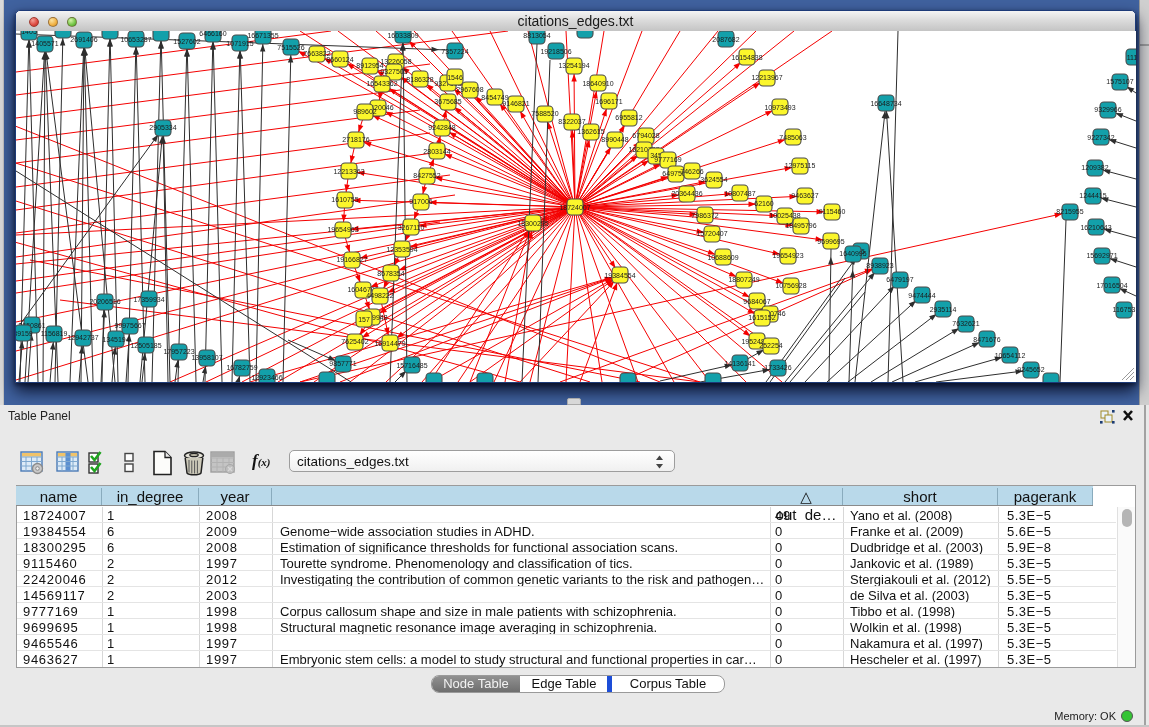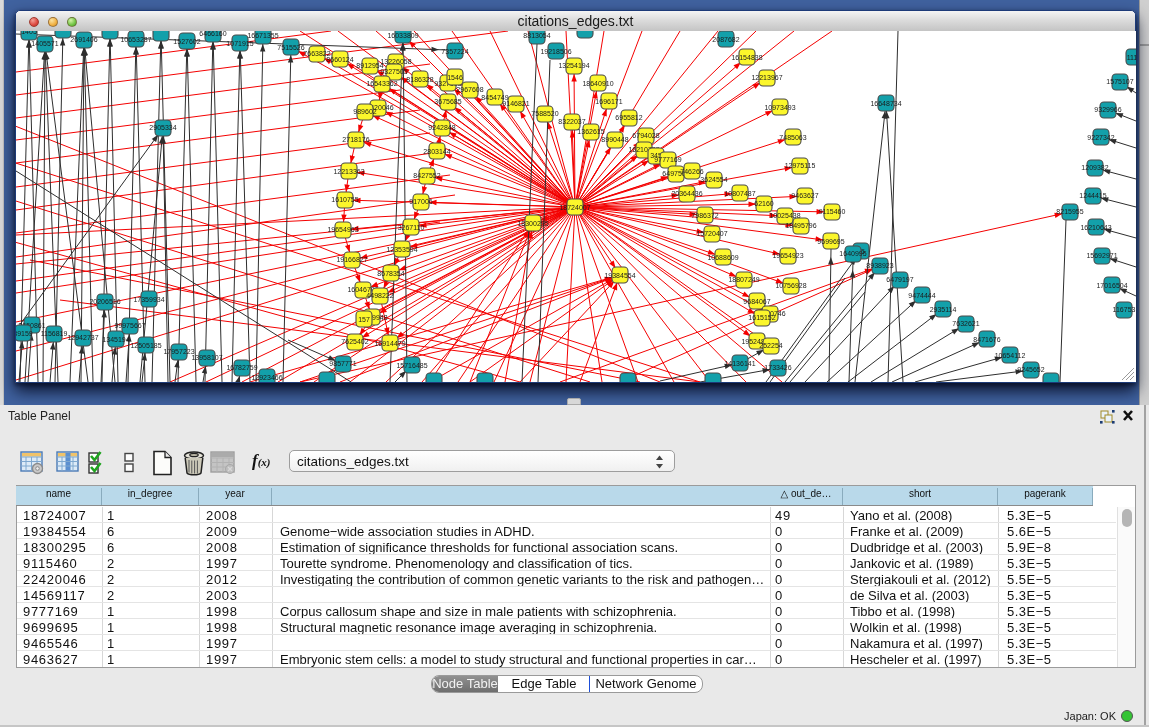--- a/index.html
+++ b/index.html
@@ -11,37 +11,37 @@
   background:#fff;box-shadow:0 8px 16px rgba(4,10,32,.9), 0 2px 4px rgba(4,10,32,.6);border:1px solid #1c3a78}
 #tbar {position:absolute;left:0;top:0;width:100%;height:21px;border-radius:5px 5px 0 0;
   background:linear-gradient(#f4f4f4,#dcdcdc 45%,#c4c4c4);border-bottom:1px solid #777}
 #tbar .b {position:absolute;top:6px;width:10px;height:10px;border-radius:50%;border:1px solid rgba(100,70,45,.6)}
 #ttl {position:absolute;top:2px;width:100%;text-align:center;font-size:14px;color:#1a1a1a}
 .panel {position:absolute;left:0;top:405px;width:1149px;height:322px;background:#e9e9e9}
 #ptitle {position:absolute;left:8px;top:409px;font-size:12px;color:#222}
 #combo {position:absolute;left:289px;top:450px;width:386px;height:22px;background:linear-gradient(#fff,#f0f0f0);
   border:1px solid #9d9d9d;border-radius:5px;font-size:13.5px;color:#111;line-height:21px;padding-left:7px}
 #thead {position:absolute;left:16px;top:485px;width:1077px;height:21px;background:#b9d9ea;
-  border-top:1px solid #9b9b9b;border-bottom:1px solid #8a8a8a;font-size:10px;color:#111}
+  border-top:1px solid #9b9b9b;border-bottom:1px solid #8a8a8a;font-size:15px;color:#111}
 #thead span {position:absolute;top:2px;border-right:1px solid #89abbd;height:17px;text-align:center}
 #tablebox {position:absolute;left:16px;top:485px;width:1120px;height:183px;background:#fff;border:1px solid #9b9b9b}
 .trow {position:absolute;left:16px;width:1100px;height:16px;font-size:13px;color:#111;white-space:nowrap}
 .trow span {position:absolute;top:0px;line-height:16px}
 .cline {position:absolute;top:507px;height:160px;width:1px;background:#d7d7d7}
 .rline {position:absolute;left:17px;width:1099px;height:1px;background:#e4e4e4}
 #vsb {position:absolute;left:1117px;top:507px;width:18px;height:160px;background:#fafafa;border-left:1px solid #e0e0e0}
 #vsb div {position:absolute;left:4px;top:2px;width:10px;height:18px;background:#b5b5b5;border-radius:5px}
 #segs {position:absolute;left:431px;top:675px;height:18px;border:1px solid #9a9a9a;border-radius:8px;
   overflow:hidden;display:flex;font-size:13px;line-height:16px;background:#fff}
 #segs div {color:#111;text-align:center}
-#segs div:nth-child(1) {width:66px}
+#segs div:nth-child(1) {width:88px}
 #segs div:nth-child(2) {width:92px}
 #segs div:nth-child(3) {width:112px}
 #segs .sel {background:linear-gradient(#919191,#6e6e6e);color:#f2f2f2}
-#segs .mid {border-left:1px solid #fff;border-right:1px solid #1d4ed8}
+#segs .mid {border-left:1px solid #fff;border-right:5px solid #1d4ed8}
 #mem {position:absolute;right:33px;top:710px;font-size:11px;color:#222}
 #memdot {position:absolute;left:1121px;top:710px;width:12px;height:12px;border-radius:50%;
   background:#35c435;border:1px solid #555}
 #rborder {position:absolute;left:1144px;top:405px;width:2px;height:322px;background:#a2a2a2}
 #bborder {position:absolute;left:0;top:725px;width:1149px;height:2px;background:#c6c6c6}
 .ti {position:absolute;top:450px}
 #pticons {position:absolute;left:1100px;top:410px;width:40px;height:14px}
 </style></head><body>
 <div id="desk"></div>
 <div id="lstrip"></div>
@@ -924,18 +924,18 @@
 <div class="rline" style="top:602px"></div>
 <div class="rline" style="top:618px"></div>
 <div class="rline" style="top:634px"></div>
 <div class="rline" style="top:650px"></div>
 <div id="vsb">
     <div></div>
   </div>
 <div id="segs">
  <div class="sel">Node Table</div>
     <div class="mid">Edge Table</div>
-    <div>Network Genome</div>
+    <div>Corpus Table</div>
 </div>
-<div id="mem">Japan: OK</div>
+<div id="mem">Memory: OK</div>
 <div id="memdot"></div>
 <div id="rborder"></div>
 <div id="bborder"></div>
 
 </body></html>

